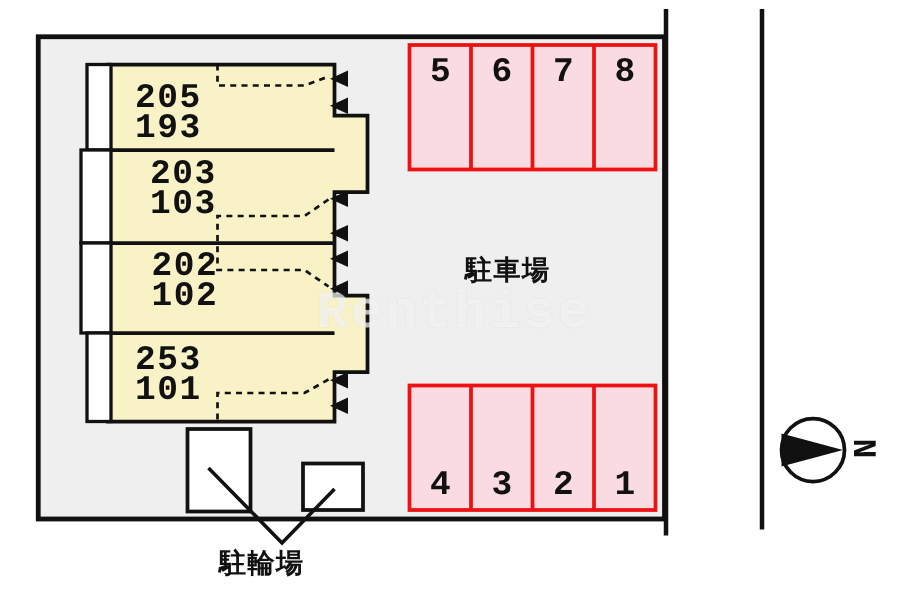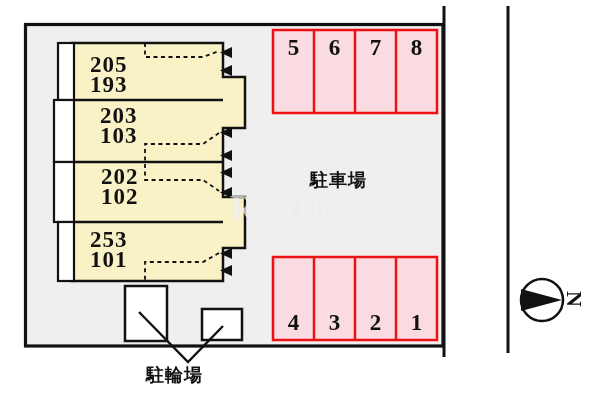--- a/index.html
+++ b/index.html
@@ -1,33 +1,32 @@
 <!DOCTYPE html>
 <html><head>
 <meta charset="utf-8">
 <style>
   html,body{margin:0;padding:0;background:#ffffff;}
   #stage{
     position:relative;
     width:600px;height:400px;
     background:#ffffff;
-    font-family:Liberation Serif, serif;
+    font-family:Liberation Mono, monospace;
     overflow:hidden;
   }
   #plan-svg{position:absolute;left:0;top:0;}
   .txt{position:absolute;color:#111;white-space:nowrap;}
   .unit-label{font-size:23px;line-height:20px;font-weight:600;letter-spacing:1px;}
   .unit-label span{display:block;}
   .space-num{font-size:23px;font-weight:600;width:41px;text-align:center;}
   .jp-label{font-size:18px;font-weight:600;letter-spacing:1px;}
   .watermark{
     font-size:35px;font-weight:bold;letter-spacing:2px;
     color:rgba(255,255,255,0.6);
     text-shadow:0 0 1px rgba(180,180,180,0.35);
-    margin-left:19px;
   }
   .compass-n{
     font-size:22px;font-weight:bold;width:24px;height:24px;
     text-align:center;line-height:24px;
     transform:rotate(90deg);
   }
 </style>
 </head>
 <body>
 

